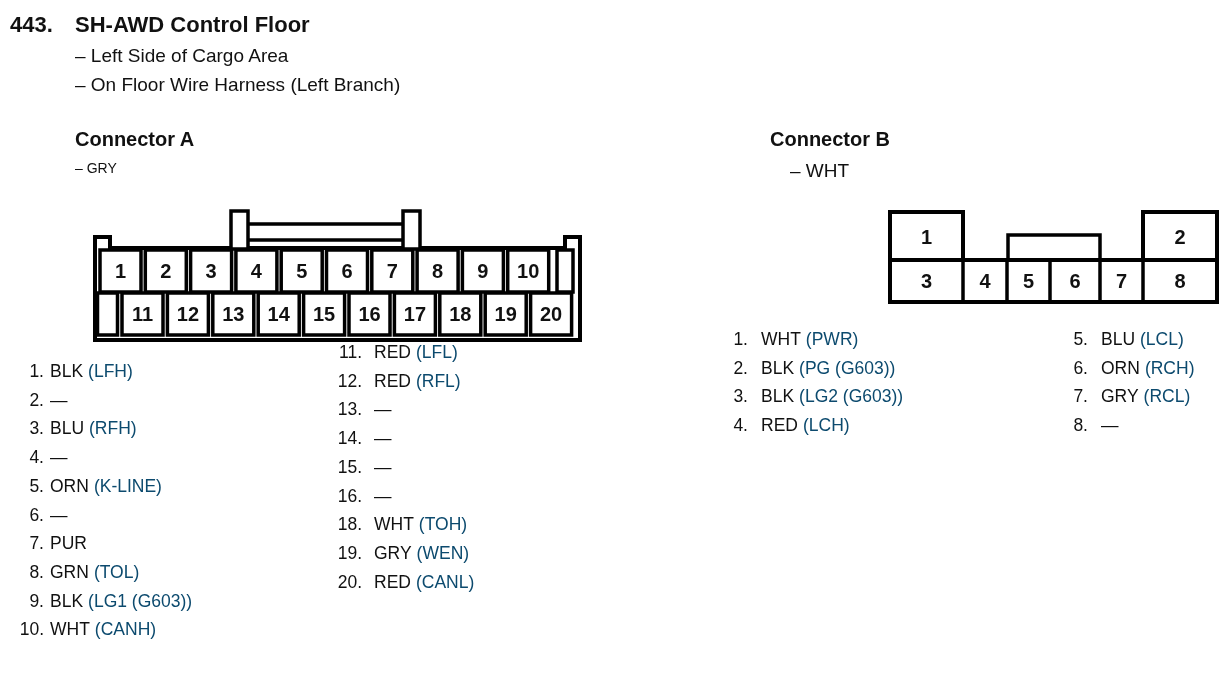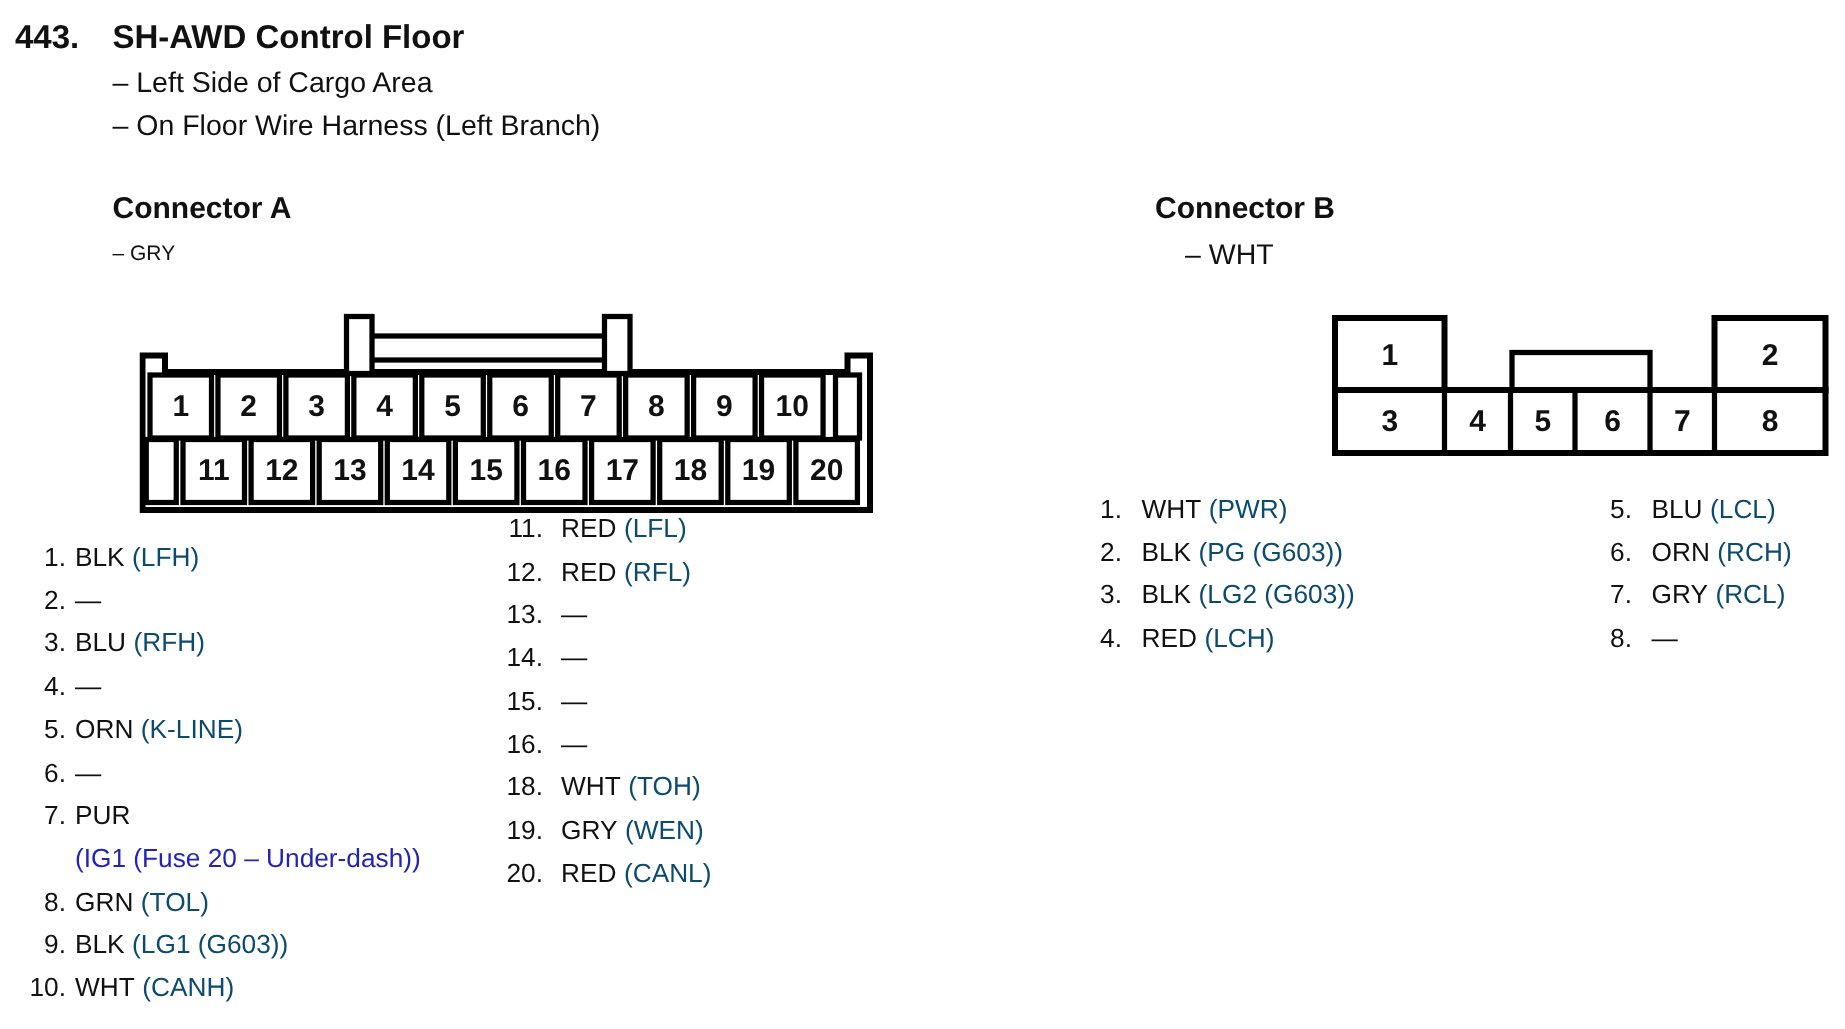--- a/index.html
+++ b/index.html
@@ -170,24 +170,20 @@
   <div class="pin-row">
       <span class="num">6.</span>
       <span class="wire">—</span>
       <span class="sig"></span>
     </div>
   <div class="pin-row">
       <span class="num">7.</span>
       <span class="wire">PUR</span>
       <span class="sig"></span>
     </div>
-  <div class="pin-row cont">
-      <span class="num"></span>
-      <span class="wire">(IG1 (Fuse 20 – Under-dash))</span>
-    </div>
   <div class="pin-row">
       <span class="num">8.</span>
       <span class="wire">GRN</span>
       <span class="sig">(TOL)</span>
     </div>
   <div class="pin-row">
       <span class="num">9.</span>
       <span class="wire">BLK</span>
       <span class="sig">(LG1 (G603))</span>
     </div>

